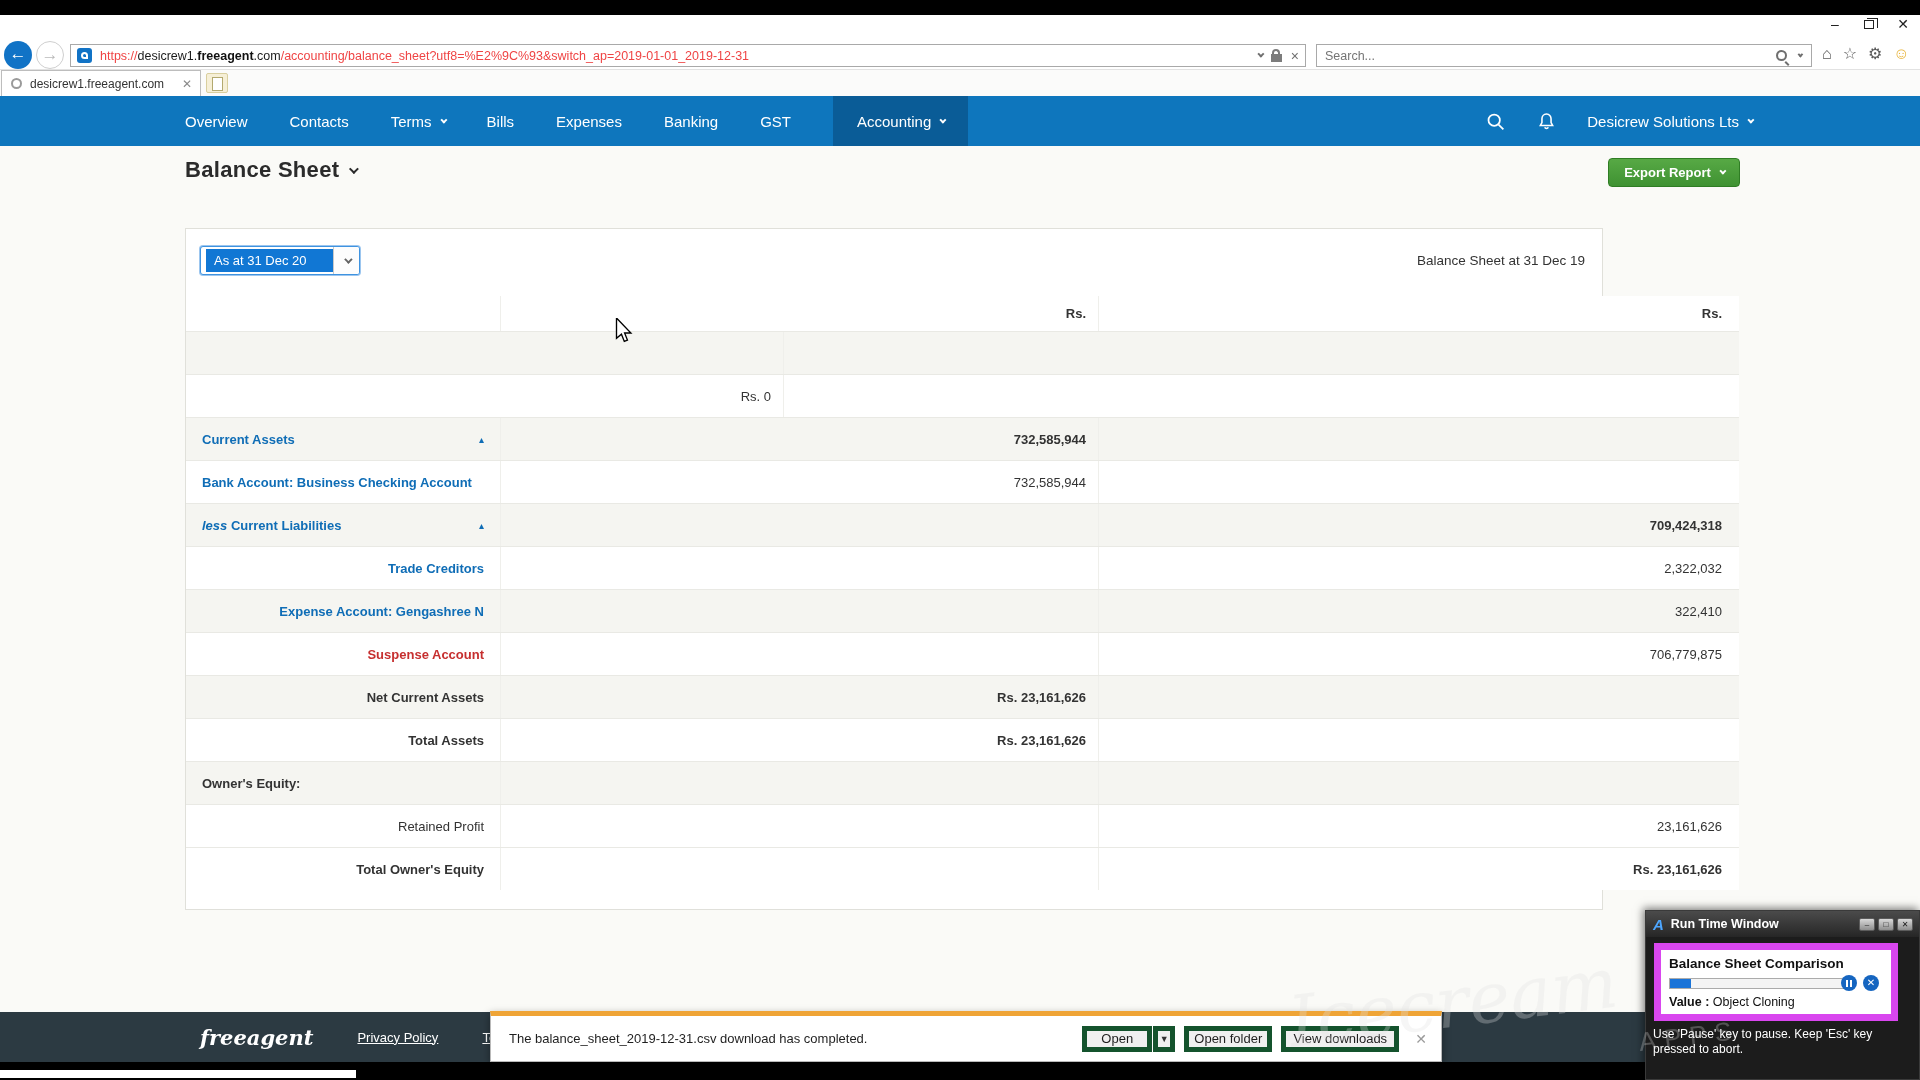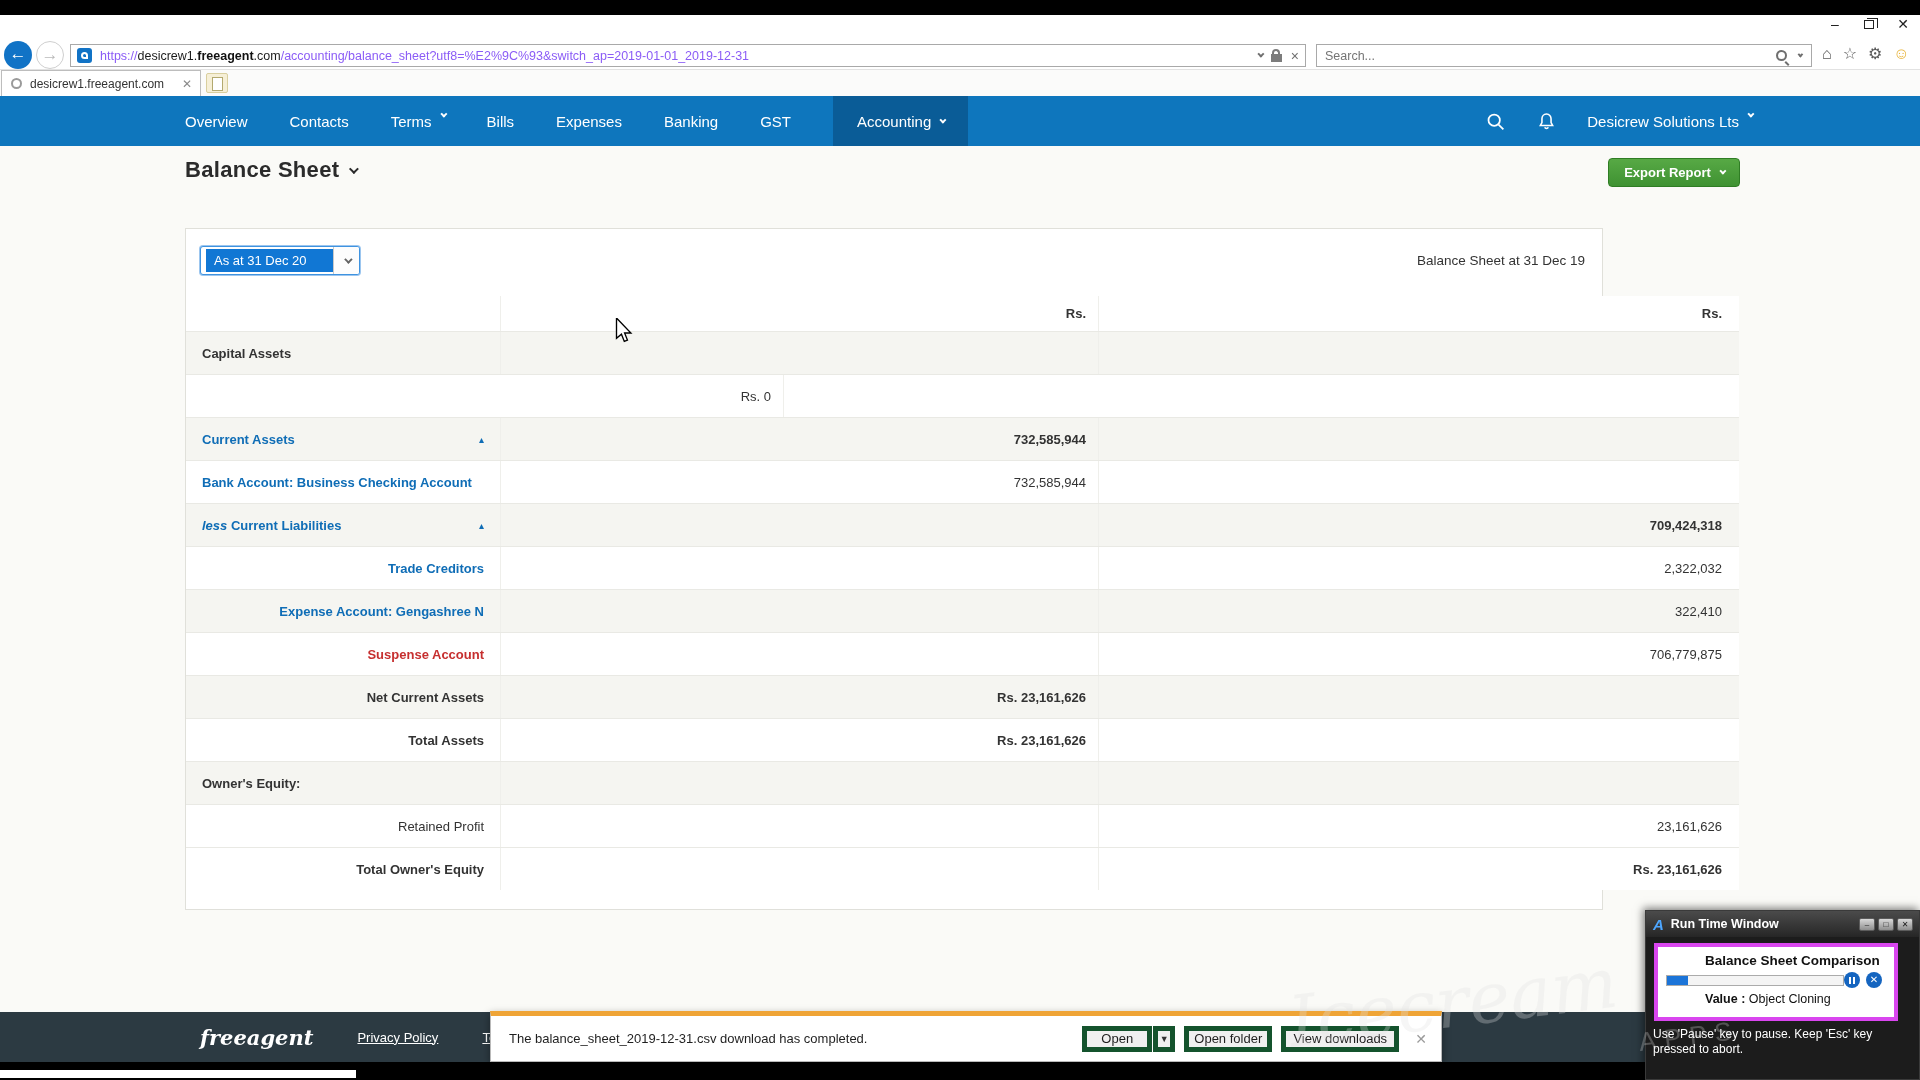--- a/index.html
+++ b/index.html
@@ -16,41 +16,41 @@
   .maxglyph::before { content:""; position:absolute; left:2px; top:-3px; width:10px; height:9px; border:1px solid #222; border-left:none; border-bottom:none; background:transparent; }
 
   #addr-row { left:0; top:40px; width:1920px; height:30px; background:#fff; border-bottom:1px solid #e2e2e2; }
   .navcircle { width:28px; height:28px; border-radius:50%; text-align:center; line-height:26px; font-size:17px; }
   #back-btn { left:4px; top:41px; background:#1173c6; color:#fff; }
   #fwd-btn  { left:36px; top:41px; background:#fff; color:#b9b9b9; border:1px solid #cfcfcf; }
   #addr-field { left:70px; top:44px; width:1236px; height:23px; border:1px solid #a9a9a9; background:#fff;
     display:flex; align-items:center; font-size:12.5px; }
   #fa-favicon { width:15px; height:15px; margin:0 8px 0 6px; background:#1173c6; border-radius:3px; position:relative; }
   #fa-favicon::after { content:""; position:absolute; left:4px; top:4px; width:7px; height:7px; border:2px solid #fff; border-radius:50% 50% 0 50%; box-sizing:border-box; }
-  .url-dim { color:#8b5cf6; } .url-dom { color:#1c1c1c; } .url-brand { color:#111; font-weight:700; }
+  .url-dim { color:#ef4444; } .url-dom { color:#1c1c1c; } .url-brand { color:#111; font-weight:700; }
   #addr-icons { margin-left:auto; display:flex; align-items:center; gap:9px; padding-right:6px; color:#6f6f6f; }
   .lock { width:11px; height:8px; background:#7c7c7c; position:relative; margin-top:4px; }
   .lock::before { content:""; position:absolute; left:1.5px; top:-5px; width:8px; height:6px; border:2px solid #7c7c7c; border-bottom:none; border-radius:4px 4px 0 0; box-sizing:border-box; }
   #search-box { left:1316px; top:44px; width:496px; height:23px; border:1px solid #a9a9a9; background:#fff; display:flex; align-items:center; }
   #search-box input { border:none; outline:none; flex:1; font-size:12.5px; padding:0 8px; color:#333; font-family:"Liberation Sans",sans-serif; }
   .mini-mag { width:11px; height:11px; border:2px solid #6f6f6f; border-radius:50%; position:relative; }
   .mini-mag::after { content:""; position:absolute; left:8px; top:9px; width:2px; height:5px; background:#6f6f6f; transform:rotate(-45deg); }
   .chrome-ico { font-size:16px; color:#5a5a5a; line-height:20px; }
   .chev { display:inline-block; width:6px; height:6px; border-right:2px solid; border-bottom:2px solid; transform:rotate(45deg) translateY(-2px); }
 
   #tab-row { left:0; top:70px; width:1920px; height:26px; background:#fbfbfa; }
   #tab { left:1px; top:70px; width:200px; height:26px; background:#fff; border:1px solid #bdbdbd; border-bottom:none; display:flex; align-items:center; font-size:12px; color:#333; }
   .spinner { width:11px; height:11px; border:2px solid #9a9a9a; border-radius:50%; margin:0 8px 0 9px; }
   #tab .tab-close { margin-left:auto; margin-right:8px; color:#8a8a8a; font-size:12px; }
   #newtab-btn { left:206px; top:73px; width:22px; height:20px; background:#f6efd6; border:1px solid #d9cf9f; border-radius:2px; position:absolute; }
   #newtab-btn::before { content:""; position:absolute; left:5px; top:3px; width:9px; height:12px; background:#fff; border:1px solid #b3a96f; }
 
   
   #navbar { left:0; top:96px; width:1920px; height:50px; background:#0e76bd; display:flex; align-items:center; color:#fff; font-size:15px; }
-  .nav-item { margin-right:42px; display:flex; gap:8px; cursor:pointer; white-space:nowrap; }
+  .nav-item { margin-right:42px; display:flex; align-items:center; gap:8px; cursor:pointer; white-space:nowrap; }
   .nav-item .chev { border-color:#fff; width:5px; height:5px; }
   #nav-accounting { background:#0a5c97; height:50px; display:flex; align-items:center; padding:0 24px; margin-right:0; }
   #nav-right { margin-left:auto; display:flex; align-items:center; gap:30px; padding-right:168px; }
 
   
   #content { left:0; top:146px; width:1920px; height:916px; background:#fafaf7; }
   #page-title-wrap { left:185px; top:157px; display:flex; align-items:center; gap:10px;text-align:right; }
   #page-title { font-size:22px; font-weight:700; color:#2b2b2b; letter-spacing:.3px; }
   #title-chev { border-color:#2b2b2b; width:7px; height:7px; }
   #export-btn { left:1608px; top:158px; width:132px; height:29px; border-radius:4px;
@@ -103,21 +103,21 @@
 
   
   #rtw { left:1645px; top:910px; width:275px; height:170px; background:#1c1c1c; z-index:30;
     border:1px solid #3a3a3a; box-shadow:-2px -2px 8px rgba(0,0,0,.5); }
   #rtw-titlebar { left:0; top:0; width:273px; height:26px; position:absolute; background:linear-gradient(#4b4b4b,#262626); display:flex; align-items:center; }
   #rtw-logo { color:#4da6ff; font-weight:700; font-style:italic; font-size:15px; margin:0 7px 0 7px; }
   #rtw-title { color:#fff; font-weight:700; font-size:12.5px; }
   .rtw-btn { width:16px; height:13px; background:linear-gradient(#d9d9d9,#8f8f8f); border:1px solid #5c5c5c; border-radius:2px;
     color:#1a1a1a; font-size:8px; line-height:11px; text-align:center; margin-left:3px; }
   #rtw-btns { margin-left:auto; margin-right:6px; display:flex; }
-  #rtw-panel { left:8px; top:32px; width:244px; height:78px; position:absolute; background:#fff; border:4px solid #d946ef;padding-left:39px; }
+  #rtw-panel { left:8px; top:32px; width:244px; height:78px; position:absolute; background:#fff; border:7px solid #d946ef; }
   #rtw-task { font-size:13.5px; font-weight:700; color:#111; margin:6px 0 0 8px; }
   #rtw-progress { position:absolute; left:8px; top:28px; width:178px; height:11px; border:1px solid #ababab; background:#f4f4f4; }
   #rtw-fill { height:100%; background:#1b74d8; width:12%; }
   .blue-circ { position:absolute; width:16px; height:16px; border-radius:50%; background:#1565c0; top:25px; color:#fff; text-align:center; }
   #rtw-pause { right:34px; }
   #rtw-pause::before { content:""; position:absolute; left:5px; top:4.5px; width:2px; height:7px; background:#fff; }
   #rtw-pause::after { content:""; position:absolute; left:9px; top:4.5px; width:2px; height:7px; background:#fff; }
   #rtw-close { right:12px; font-size:10px; line-height:15px; }
   #rtw-line, #rtw-action { font-size:12.5px; color:#111; margin:4px 0 0 8px; }
   #rtw-line { margin-top:6px; }
@@ -249,21 +249,20 @@
 
     <div id="bstable">
 
       <div class="trow hdr">
         <div class="c1"></div>
         <div class="c2 b">Rs.</div>
         <div class="c3 b">Rs.</div>
       </div>
 
       <div class="trow alt">
-        <div class="c1 b">Capital Assets</div>
         <div class="c2"></div>
           <div class="c3"></div>
       </div>
 
       <div class="trow">
         <div class="c2">Rs. 0</div>
         <div class="c3"></div>
       </div>
 
       <div class="trow alt">

